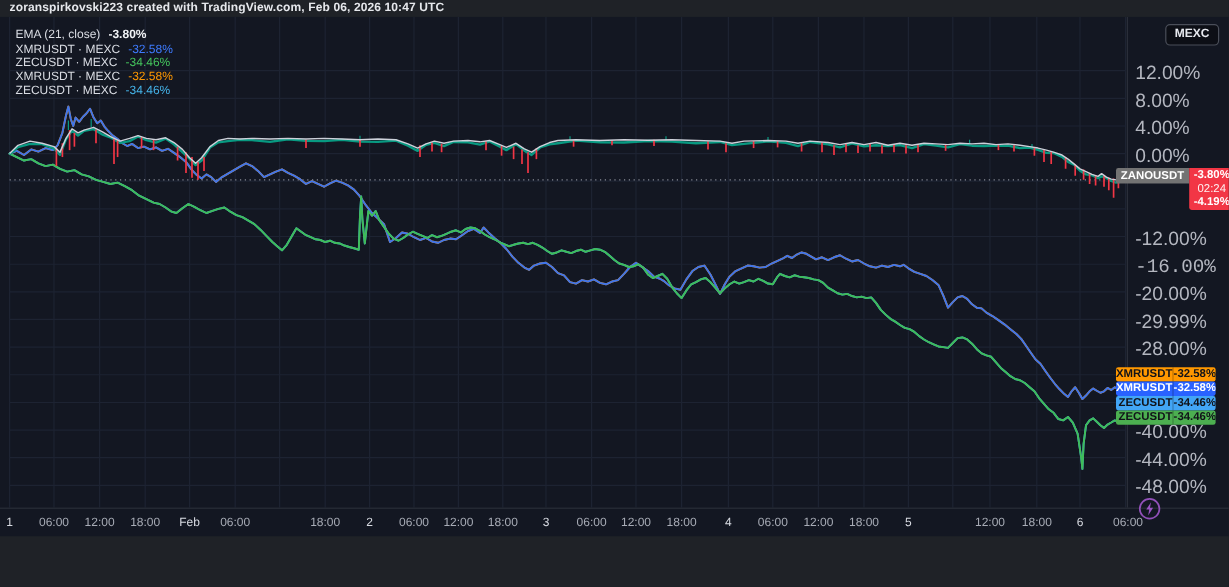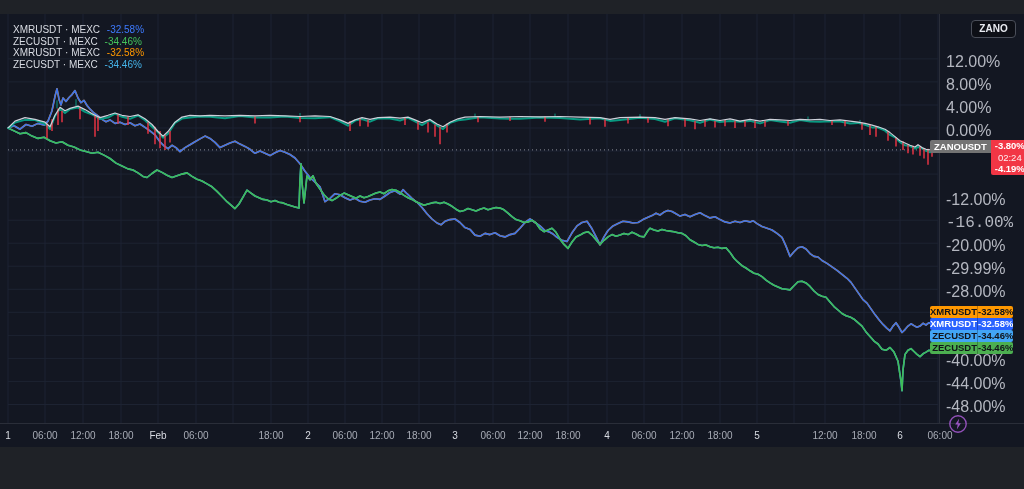--- a/index.html
+++ b/index.html
@@ -165,41 +165,48 @@
         <line x1="924" y1="148.16" x2="924" y2="158.528" stroke="#f23645" stroke-width="1.4"></line>
         <line x1="928" y1="148.736" x2="928" y2="164.864" stroke="#f23645" stroke-width="1.4"></line>
         <line x1="932" y1="149.888" x2="932" y2="156.8" stroke="#f23645" stroke-width="1.4"></line>
         <polyline points="8,128.0 15,121.1 25,117.6 35,119.4 45,122.2 50,126.8 55,115.3 60,107.3 65,110.7 70,108.4 78,106.1 85,109.6 93,114.2 100,117.6 108,115.3 115,113.0 122,115.3 130,116.5 138,114.8 145,118.8 152,124.5 158,131.5 163,136.1 168,131.5 175,122.2 182,117.1 190,115.3 200,115.9 210,115.3 225,115.9 240,115.3 255,115.9 270,115.3 285,115.9 300,116.5 315,115.9 330,116.5 340,119.9 348,123.4 355,119.9 362,117.6 370,119.4 378,117.6 390,117.1 400,118.2 408,117.1 415,119.9 422,122.8 430,119.4 437,124.0 443,126.8 450,122.2 458,118.8 465,117.1 480,116.5 500,117.1 520,116.5 540,116.8 560,116.5 580,117.1 600,117.6 610,119.4 620,117.6 640,117.1 655,117.6 665,119.4 675,117.6 690,118.8 700,120.5 710,118.8 720,120.5 730,118.8 740,121.1 750,119.4 760,121.1 770,119.4 780,119.9 790,120.5 800,119.4 810,119.9 820,119.4 830,120.5 840,119.9 850,121.1 858,122.2 865,123.4 872,125.1 878,126.8 885,129.2 890,132.6 895,136.6 900,140.7 905,143.0 910,145.3 915,147.0 918,144.7 922,147.6 926,149.3 930,149.9 933,151.0" fill="none" stroke="#cdd1da" stroke-width="1.2" stroke-linejoin="round"></polyline>
       </g>
   </svg>
 
   <div id="axis-vline"></div>
   <div id="axis-hline"></div>
 
+  <div id="top-strip">
+    <div class="attr">zoranspirkovski223 created with TradingView.com, Feb 06, 2026 10:47 UTC</div>
+  </div>
 
   <div id="legend">
+    <div class="row">
+      <span class="t">EMA (21, close)</span>
+      <span class="w">-3.80%</span>
+    </div>
     <div class="row">
       <span class="t">XMRUSDT · MEXC</span>
       <span class="v-blue">-32.58%</span>
     </div>
     <div class="row">
       <span class="t">ZECUSDT · MEXC</span>
       <span class="v-green">-34.46%</span>
     </div>
     <div class="row">
       <span class="t">XMRUSDT · MEXC</span>
       <span class="v-orange">-32.58%</span>
     </div>
     <div class="row">
       <span class="t">ZECUSDT · MEXC</span>
       <span class="v-lblue">-34.46%</span>
     </div>
   </div>
 
-  <div id="usdt-btn">ZANO</div>
+  <div id="usdt-btn">MEXC</div>
 
   <div id="price-axis">
       <div class="price-tick" style="top: 52.88px;">12.00%</div>
       <div class="price-tick" style="top: 75.92px;">8.00%</div>
       <div class="price-tick" style="top: 98.96px;">4.00%</div>
       <div class="price-tick" style="top: 122px;">0.00%</div>
       <div class="price-tick" style="top: 191.12px;">-12.00%</div>
       <div class="price-tick" style="top: 214.16px; font-family: Liberation Mono, monospace;">-16.00%</div>
       <div class="price-tick" style="top: 237.2px;">-20.00%</div>
       <div class="price-tick" style="top: 260.24px;">-29.99%</div>

